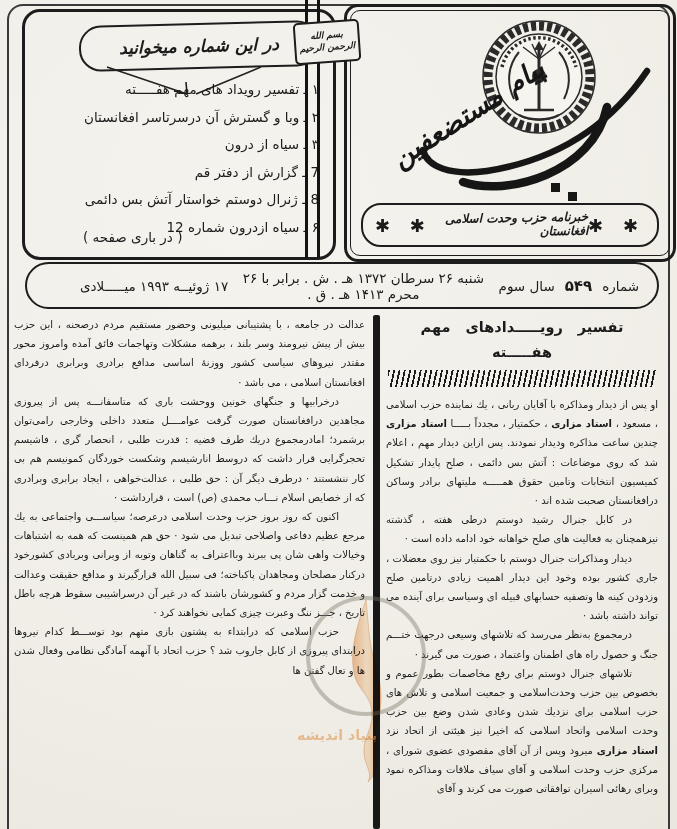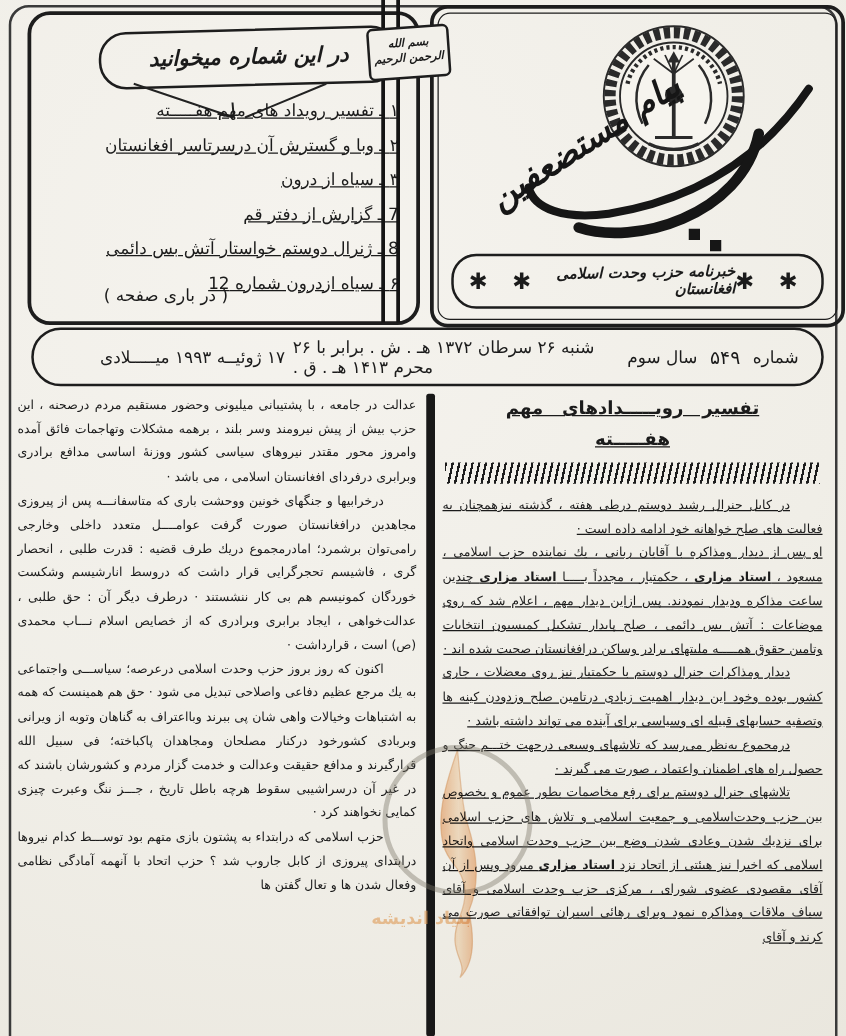--- a/index.html
+++ b/index.html
@@ -11,21 +11,21 @@
          border:2px solid #3a3a3a;border-radius:16px;pointer-events:none;}
 
   
   .contents-box{position:absolute;left:22px;top:9px;width:308px;height:245px;
                 border:3px solid #1d1d1d;border-radius:18px;}
   .issue-banner{position:absolute;top:11px;left:54px;width:236px;height:42px;
                 border:2px solid #1d1d1d;border-radius:22px;transform:rotate(-1.5deg);
                 display:flex;align-items:center;justify-content:center;
                 font-size:17px;font-weight:bold;font-style:italic;direction:rtl;}
   .toc-arrows{position:absolute;top:53px;left:74px;}
-  .toc{position:absolute;top:64px;right:14px;left:8px;direction:rtl;text-align:right;text-decoration:underline;}
+  .toc{position:absolute;top:64px;right:14px;left:8px;direction:rtl;text-align:right;}
   .toc-item{font-size:13.5px;line-height:27.5px;white-space:nowrap;font-weight:500;}
   .toc-footer{position:absolute;bottom:12px;left:58px;font-size:13.5px;direction:rtl;}
 
   
   .mid-rule{position:absolute;left:305px;top:0;height:258px;width:9px;
             border-left:3px solid #141414;border-right:3px solid #141414;}
   .bismillah{position:absolute;left:294px;top:21px;width:66px;height:42px;
              background:#f2f0ea;border:2px solid #1d1d1d;border-radius:5px;
              transform:rotate(-4deg);display:flex;align-items:center;justify-content:center;
              text-align:center;font-size:9px;font-weight:bold;font-style:italic;
@@ -41,29 +41,29 @@
                border:2px solid #1d1d1d;border-radius:20px;display:flex;align-items:center;
                justify-content:space-between;padding:0 12px;}
   .stars{font-size:18px;letter-spacing:7px;white-space:nowrap;}
   .mast-banner-text{font-size:12px;font-style:italic;font-weight:bold;direction:rtl;
                     transform:rotate(-1deg);}
 
   
   .dateline{position:absolute;left:25px;top:262px;width:634px;height:47px;
             border:2px solid #1d1d1d;border-radius:24px;display:flex;direction:rtl;
             align-items:center;padding:0 18px;font-size:13.5px;gap:6px;box-sizing:border-box;}
-  .issue-no{font-size:15px;font-weight:normal;margin:0 4px;}
+  .issue-no{font-size:15px;font-weight:bold;margin:0 4px;}
   .year-text{margin-right:0;}
-  .date-solar{flex:1;text-align:left;}
+  .date-solar{flex:1;text-align:center;}
   .date-greg{white-space:nowrap;margin-left:35px;}
 
   
   .body-wrap{position:absolute;left:10px;top:313px;width:660px;height:516px;
              direction:rtl;display:flex;overflow:hidden;}
-  .col-right{width:322px;padding:2px 12px 0 6px;box-sizing:border-box;text-decoration:underline;}
+  .col-right{width:290px;padding:2px 12px 0 6px;box-sizing:border-box;}
   .divider{width:7px;background:#181818;border-radius:2px;margin-top:2px;}
   .col-left{flex:1;padding:2px 8px 0 4px;box-sizing:border-box;}
   .article-heading{text-align:center;font-weight:bold;font-size:14.5px;line-height:25px;
                    word-spacing:10px;direction:rtl;}
   .hatch{height:17px;margin:5px 2px 8px;
          background:repeating-linear-gradient(102deg,#1c1c1c 0 1.8px,transparent 1.8px 5.2px);}
   .para{font-size:10px;line-height:19.2px;text-align:justify;margin:0;text-indent:26px;
         direction:rtl;}
   .para.no-indent{text-indent:0;}
   .para b{font-weight:bold;}
@@ -149,22 +149,22 @@
     <span class="date-greg">۱۷ ژوئیــه ۱۹۹۳ میـــــلادی</span>
   </div>
 
   <div class="body-wrap">
     <div class="col-right">
       <div class="article-heading">تفسیر رویـــــدادهای مهم</div>
       <div class="article-heading">هفـــــته</div>
       <div class="hatch"></div>
       <div>
 
-      <p class="para">در کابل جنرال رشید دوستم درطی هفته ، گذشته نیزهمچنان به فعالیت های صلح خواهانه خود ادامه داده است ·</p>
-          <p class="para no-indent">او پس از دیدار ومذاکره با آقایان ربانی ، یك نماینده حزب اسلامی ، مسعود ، <b>استاد مزاری</b> ، حکمتیار ، مجدداً بـــــا <b>استاد مزاری</b> چندین ساعت مذاکره ودیدار نمودند. پس ازاین دیدار مهم ، اعلام شد که روی موضاعات : آتش بس دائمی ، صلح پایدار تشکیل کمیسیون انتخابات وتامین حقوق همـــــه ملیتهای برادر وساکن درافغانستان صحبت شده اند ·</p>
+      <p class="para no-indent">او پس از دیدار ومذاکره با آقایان ربانی ، یك نماینده حزب اسلامی ، مسعود ، <b>استاد مزاری</b> ، حکمتیار ، مجدداً بـــــا <b>استاد مزاری</b> چندین ساعت مذاکره ودیدار نمودند. پس ازاین دیدار مهم ، اعلام شد که روی موضاعات : آتش بس دائمی ، صلح پایدار تشکیل کمیسیون انتخابات وتامین حقوق همـــــه ملیتهای برادر وساکن درافغانستان صحبت شده اند ·</p>
+          <p class="para">در کابل جنرال رشید دوستم درطی هفته ، گذشته نیزهمچنان به فعالیت های صلح خواهانه خود ادامه داده است ·</p>
           <p class="para">دیدار ومذاکرات جنرال دوستم با حکمتیار نیز روی معضلات ، جاری کشور بوده وخود این دیدار اهمیت زیادی درتامین صلح وزدودن کینه ها وتصفیه حسابهای قبیله ای وسیاسی برای آینده می تواند داشته باشد ·</p>
           <p class="para">درمجموع به‌نظر می‌رسد که تلاشهای وسیعی درجهت ختـــم جنگ و حصول راه های اطمنان واعتماد ، صورت می گیرند ·</p>
           <p class="para">تلاشهای جنرال دوستم برای رفع مخاصمات بطور عموم و بخصوص بین حزب وحدت‌اسلامی و جمعیت اسلامی و تلاش های حزب اسلامی برای نزدیك شدن وعادی شدن وضع بین حزب وحدت اسلامی واتحاد اسلامی که اخیرا نیز هیئتی از اتحاد نزد <b>استاد مزاری</b> میرود وپس از آن آقای مقصودی عضوی شورای ، مرکزی حزب وحدت اسلامی و آقای سیاف ملاقات ومذاکره نمود وبرای رهائی اسیران توافقاتی صورت می کرند و آقای</p>
         </div>
     </div>
     <div class="divider"></div>
     <div class="col-left">
       <div>
 
       <p class="para no-indent">عدالت در جامعه ، با پشتیبانی میلیونی وحضور مستقیم مردم درصحنه ، این حزب بیش از پیش نیرومند وسر بلند ، برهمه مشکلات وتهاجمات فائق آمده وامروز محور مقتدر نیروهای سیاسی کشور ووزنهٔ اساسی مدافع برادری وبرابری درفردای افغانستان اسلامی ، می باشد ·</p>

